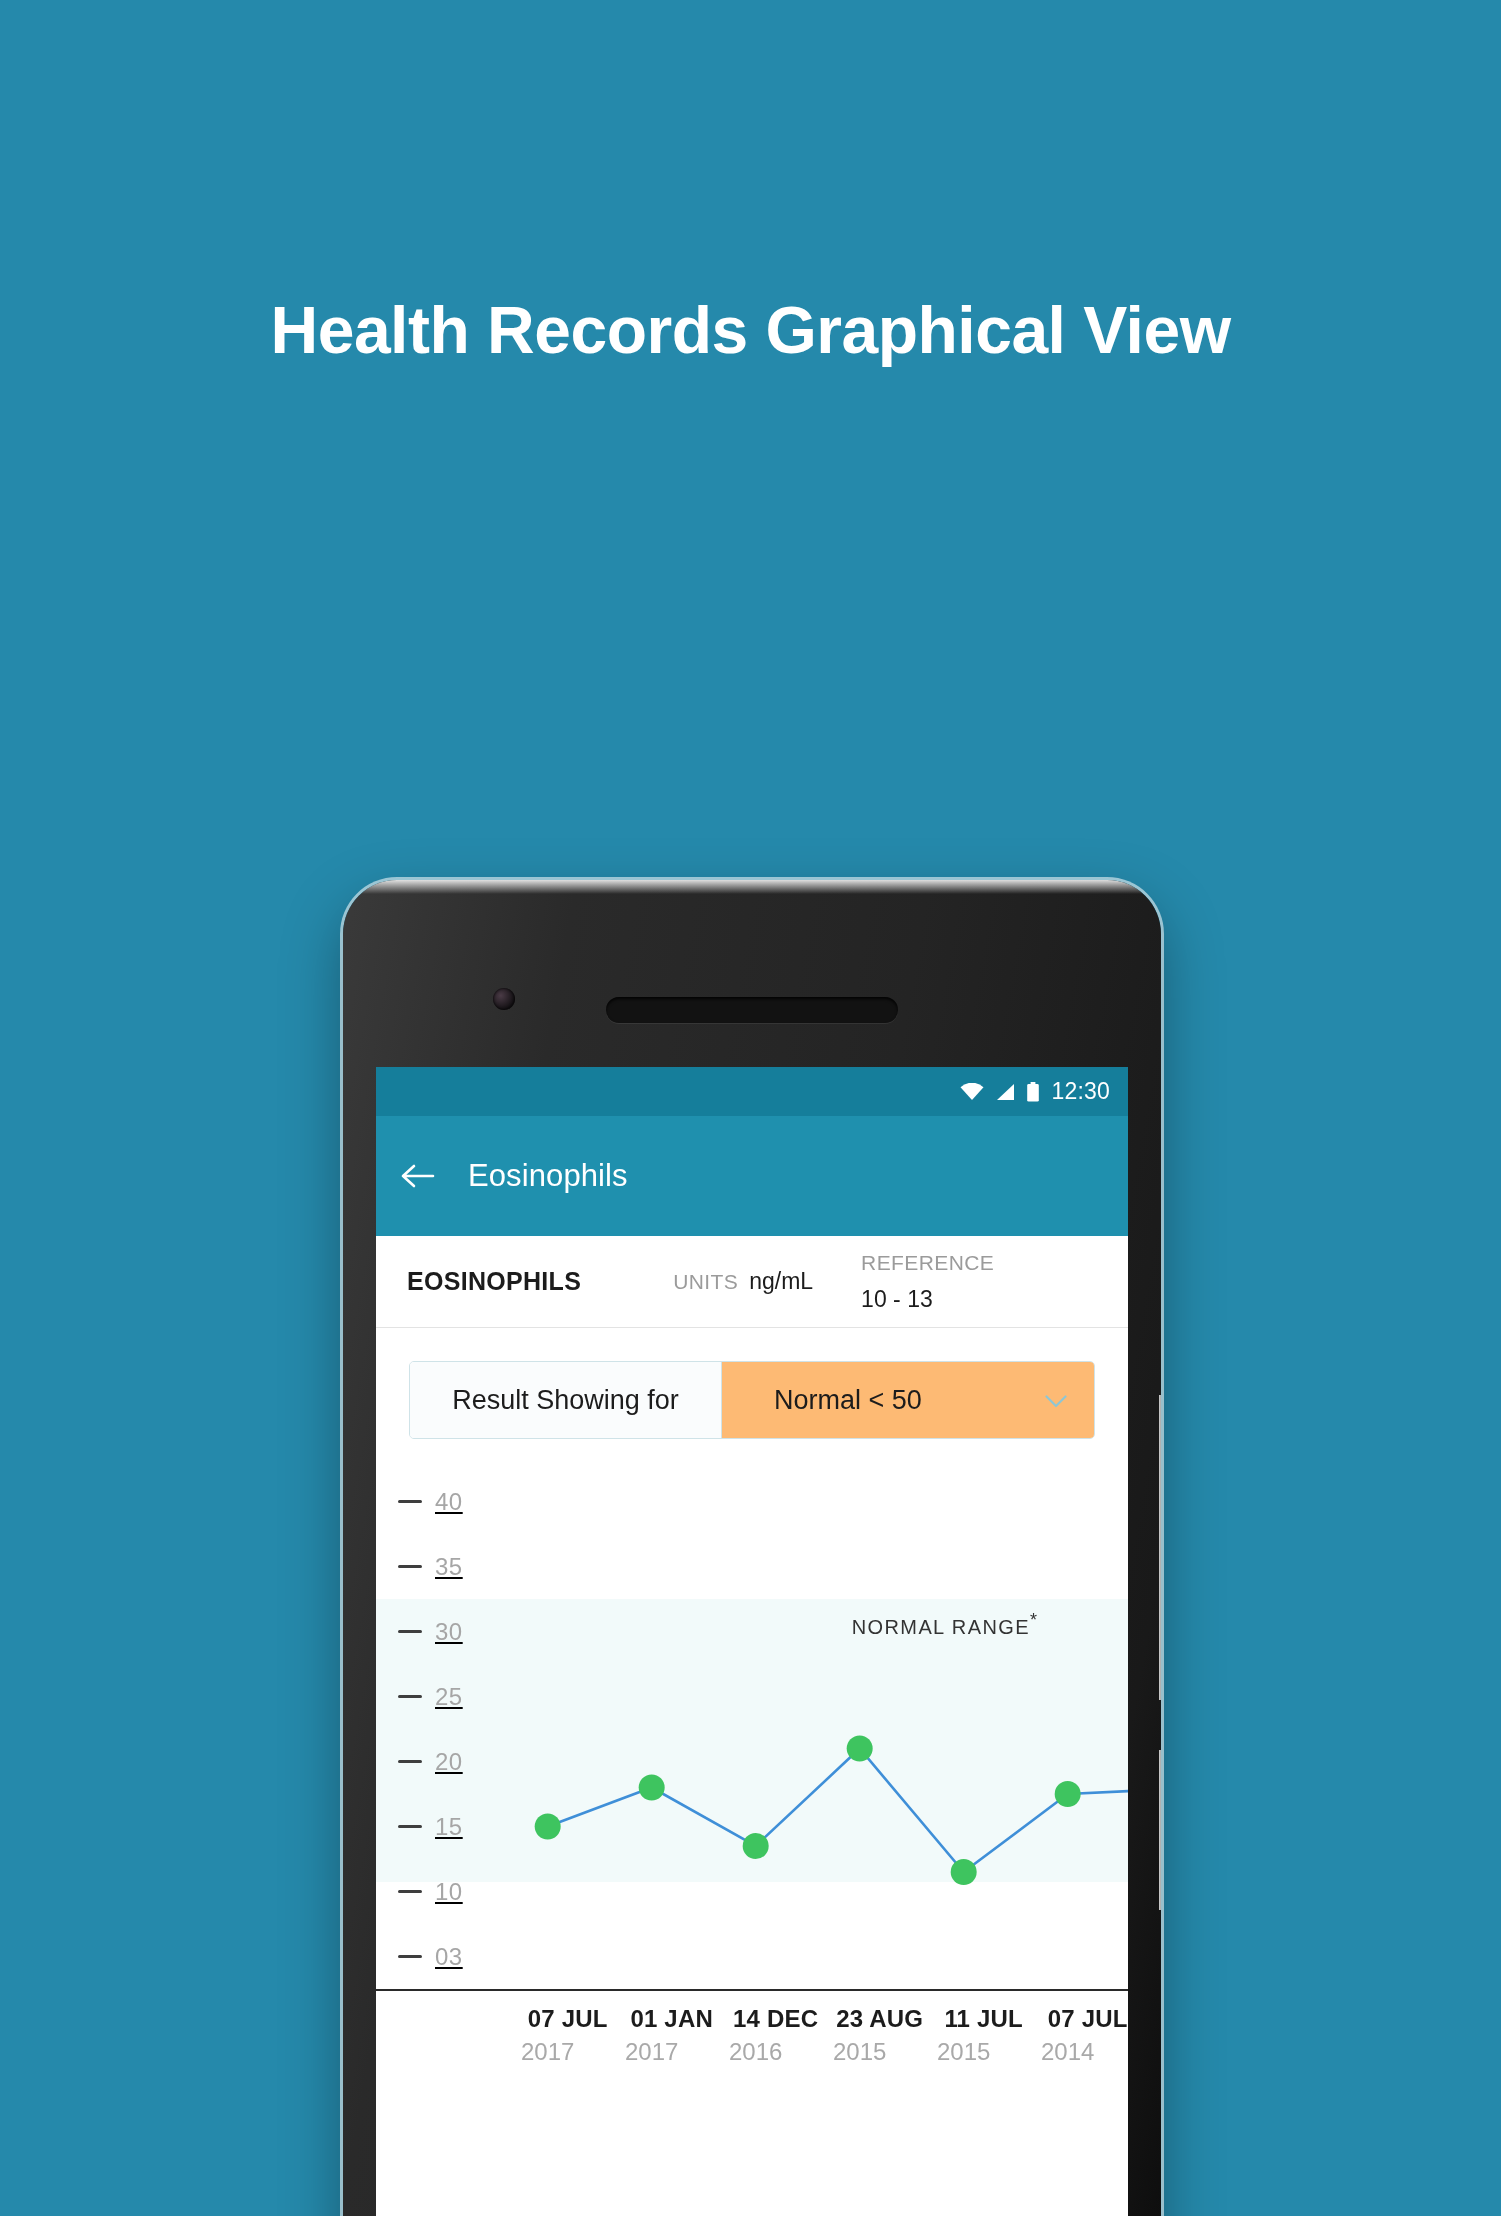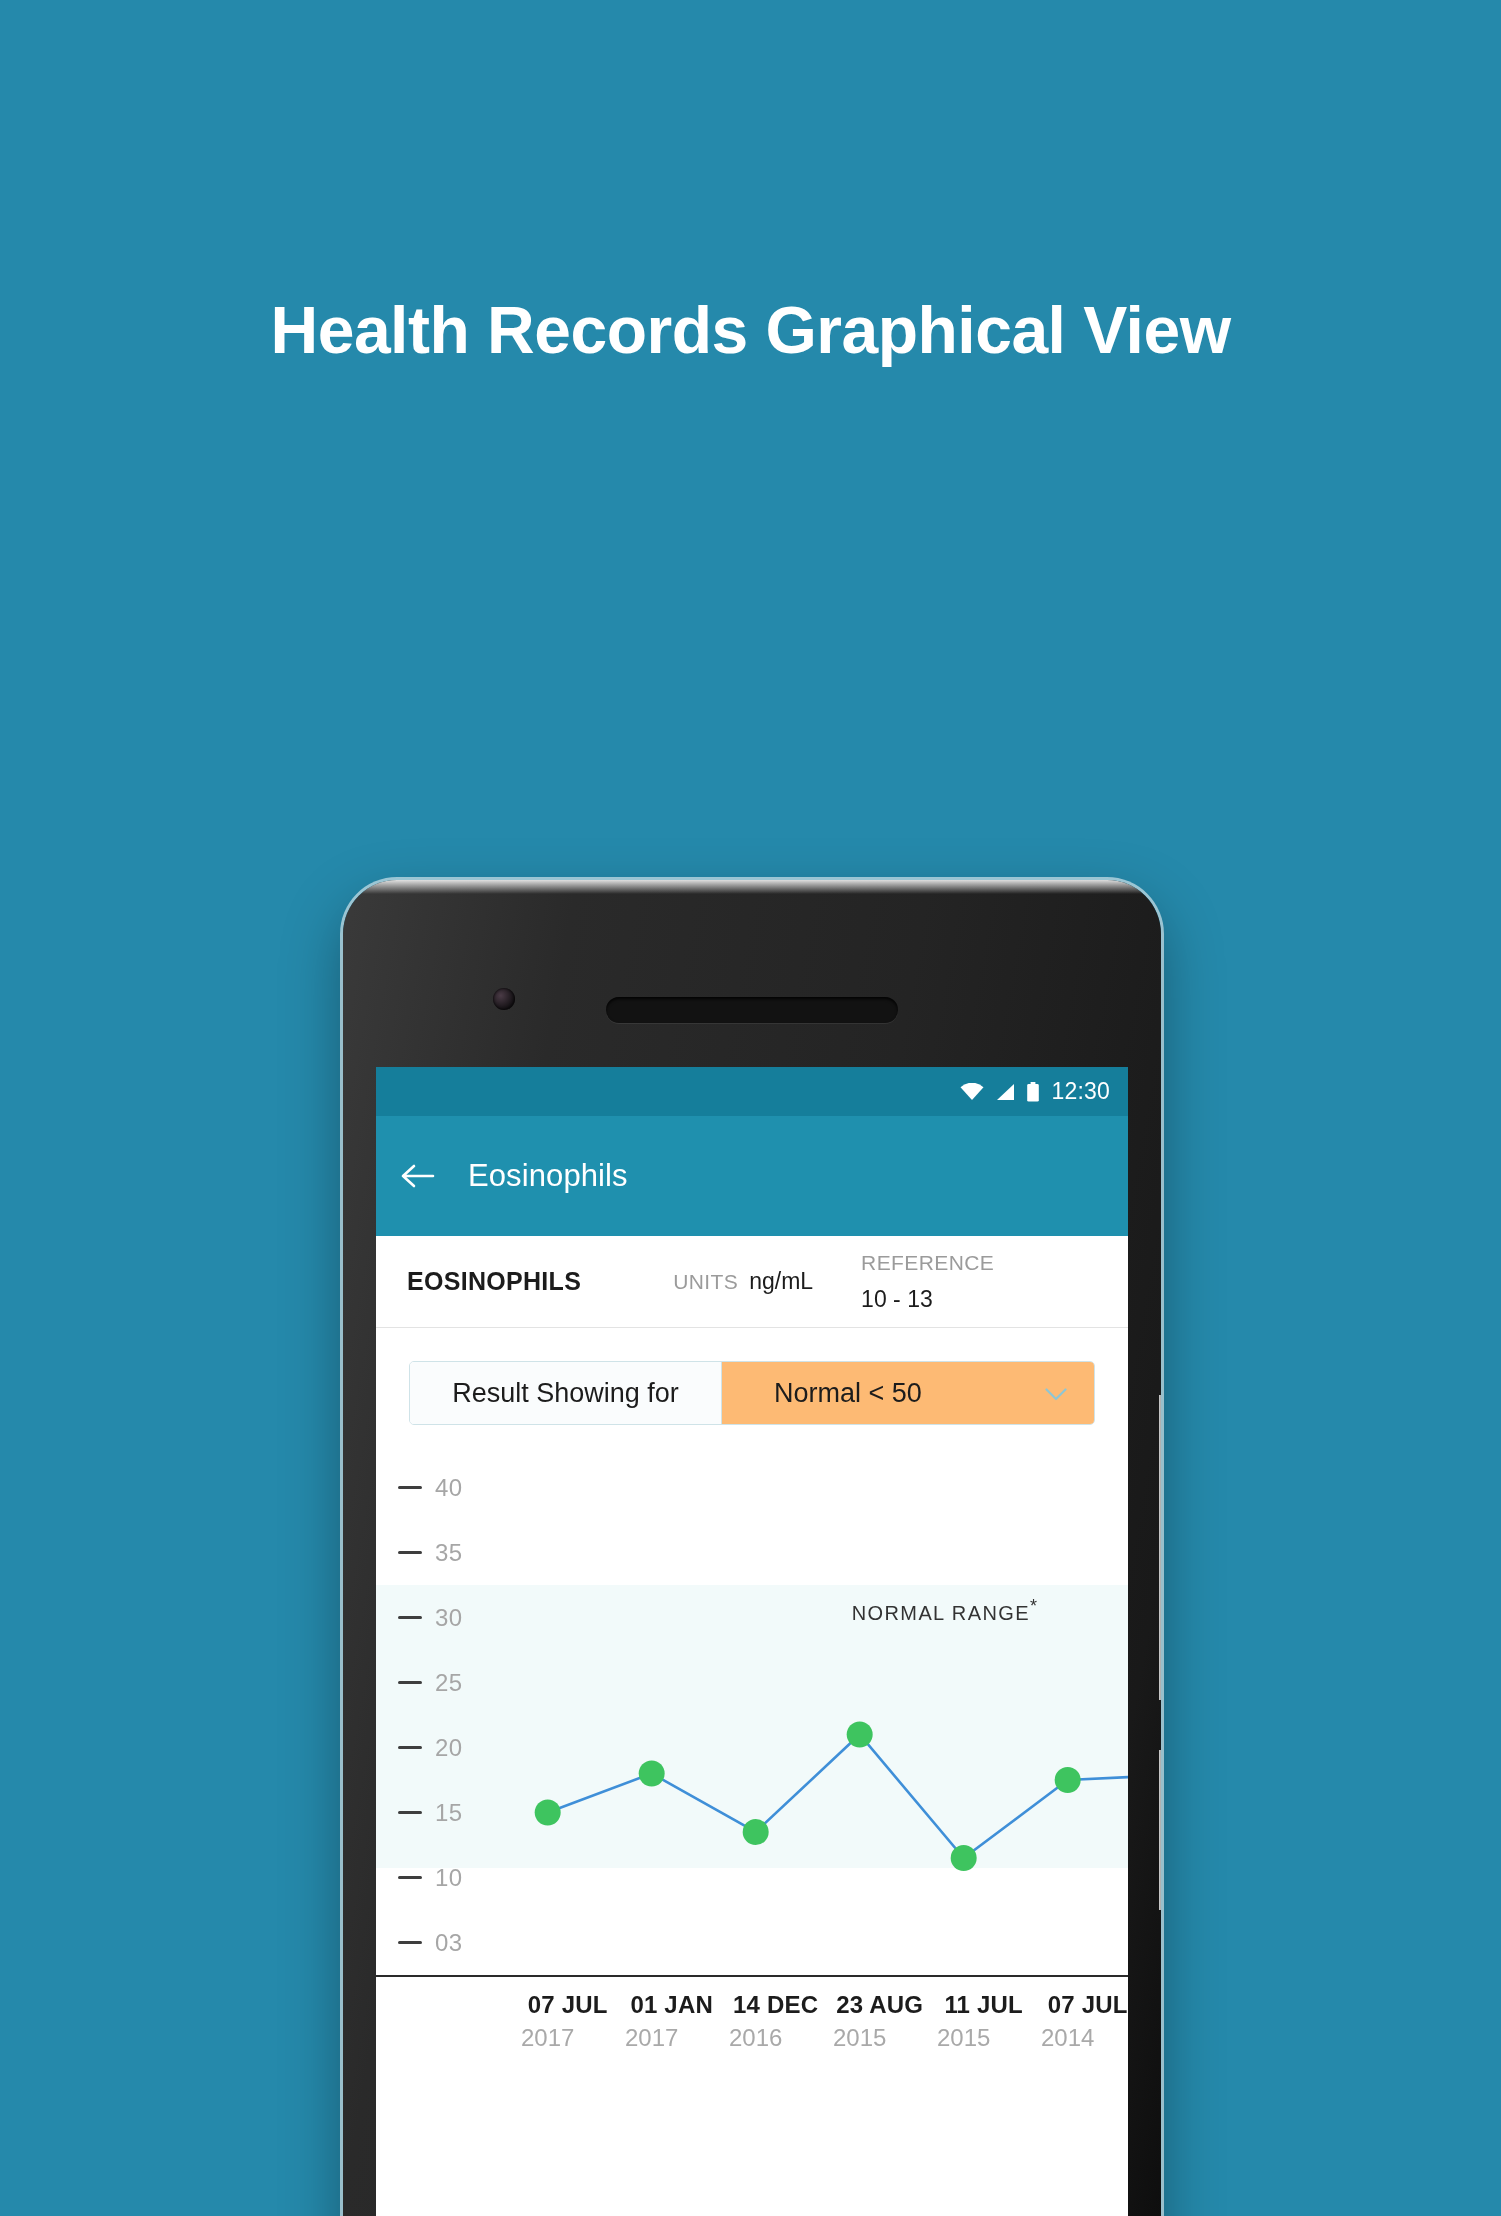--- a/index.html
+++ b/index.html
@@ -163,21 +163,21 @@
 
   
   .selector-wrap {
     padding: 33px 33px 0 33px;
     background: #fff;
   }
   .selector {
     display: flex;
     border: 1px solid #cfe3e8;
     border-radius: 5px;
-    height: 64px;
+    height: 78px;
     overflow: hidden;
   }
   .sel-left {
     flex: 0 0 312px;
     background: #fafcfd;
     display: flex; align-items: center; justify-content: center;
     font-size: 27px;
     color: #1c1c1c;
     border-right: 1px solid #cfe3e8;
   }
@@ -207,20 +207,21 @@
     left: 0; right: 0;
     background: #f2fafa;
   }
   .ytick {
     position: absolute;
     left: 22px;
     display: flex;
     align-items: center;
     gap: 13px;
     transform: translateY(-50%);
+    text-decoration: underline;
   }
   .ytick .dash {
     width: 24px;
     height: 3px;
     background: #3e3e3e;
     border-radius: 2px;
   }
   .ytick .lbl {
     font-size: 24px;
     color: #a6a6a6;

